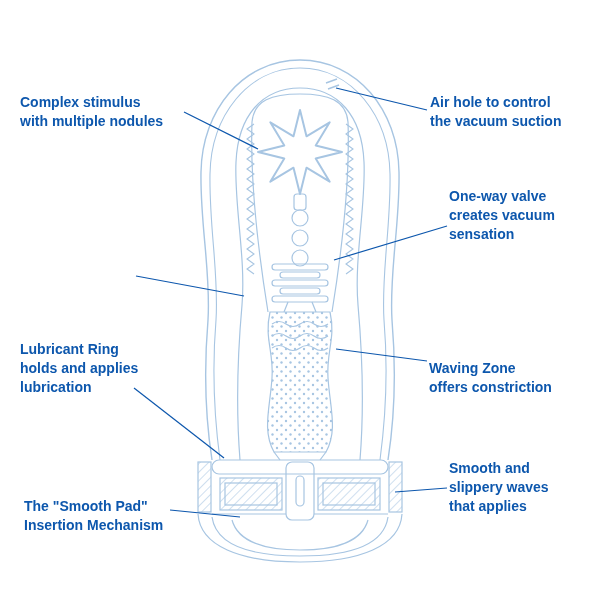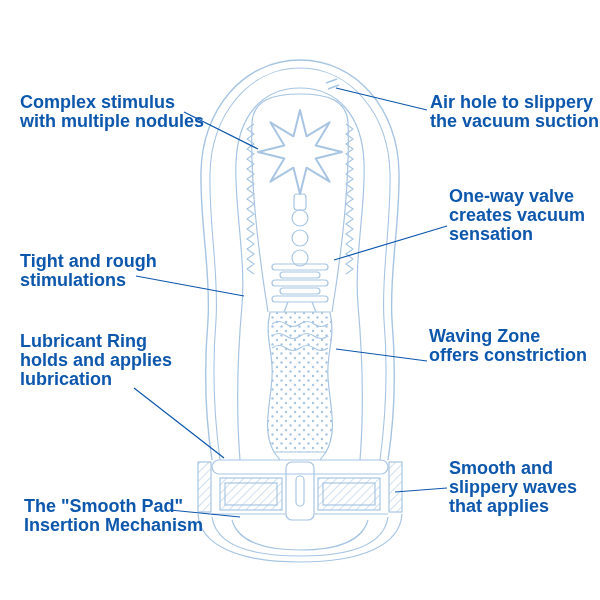--- a/index.html
+++ b/index.html
@@ -5,21 +5,21 @@
   html,body{margin:0;padding:0;background:#fff;}
   .canvas{
     position:relative;width:600px;height:600px;
     background:var(--background,#ffffff);
     font-family:"Liberation Sans",sans-serif;
     overflow:hidden;
   }
   .label{
     position:absolute;
     color:var(--label-text,#0d57ad);
-    font-size:18px;font-weight:700;line-height:19px;
+    font-size:14px;font-weight:700;line-height:19px;
     white-space:pre-line;
   }
   svg.diagram{position:absolute;left:0;top:0;color:var(--diagram-line,#a7c5e2);}
   g.leaders{color:var(--leader-line,#0d57ad);}
 </style>
 </head>
 <body>
 
 <div class="canvas">
 
@@ -103,31 +103,29 @@
       <line x1="136" y1="276" x2="244" y2="296"></line>
       <line x1="134" y1="388" x2="224" y2="458"></line>
       <line x1="427" y1="361" x2="336" y2="349"></line>
       <line x1="170" y1="510" x2="240" y2="517"></line>
       <line x1="447" y1="488" x2="395" y2="492"></line>
     </g>
   </svg>
 
   <div class="label" style="left:20px;top:93px">Complex stimulus
 with multiple nodules</div>
-  <div class="label" style="left:430px;top:93px">Air hole to slippery
+  <div class="label" style="left:430px;top:93px">Air hole to control
 the vacuum suction</div>
   <div class="label" style="left:449px;top:187px">One-way valve
 creates vacuum
 sensation</div>
-  <div class="label" style="left:20px;top:252px">Tight and rough
-stimulations</div>
-  <div class="label" style="left:20px;top:332px">Lubricant Ring
+  <div class="label" style="left:20px;top:340px">Lubricant Ring
 holds and applies
 lubrication</div>
-  <div class="label" style="left:429px;top:327px">Waving Zone
+  <div class="label" style="left:429px;top:359px">Waving Zone
 offers constriction</div>
   <div class="label" style="left:24px;top:497px">The "Smooth Pad"
 Insertion Mechanism</div>
   <div class="label" style="left:449px;top:459px">Smooth and
 slippery waves
 that applies</div>
 
 </div>
 
 </body></html>

